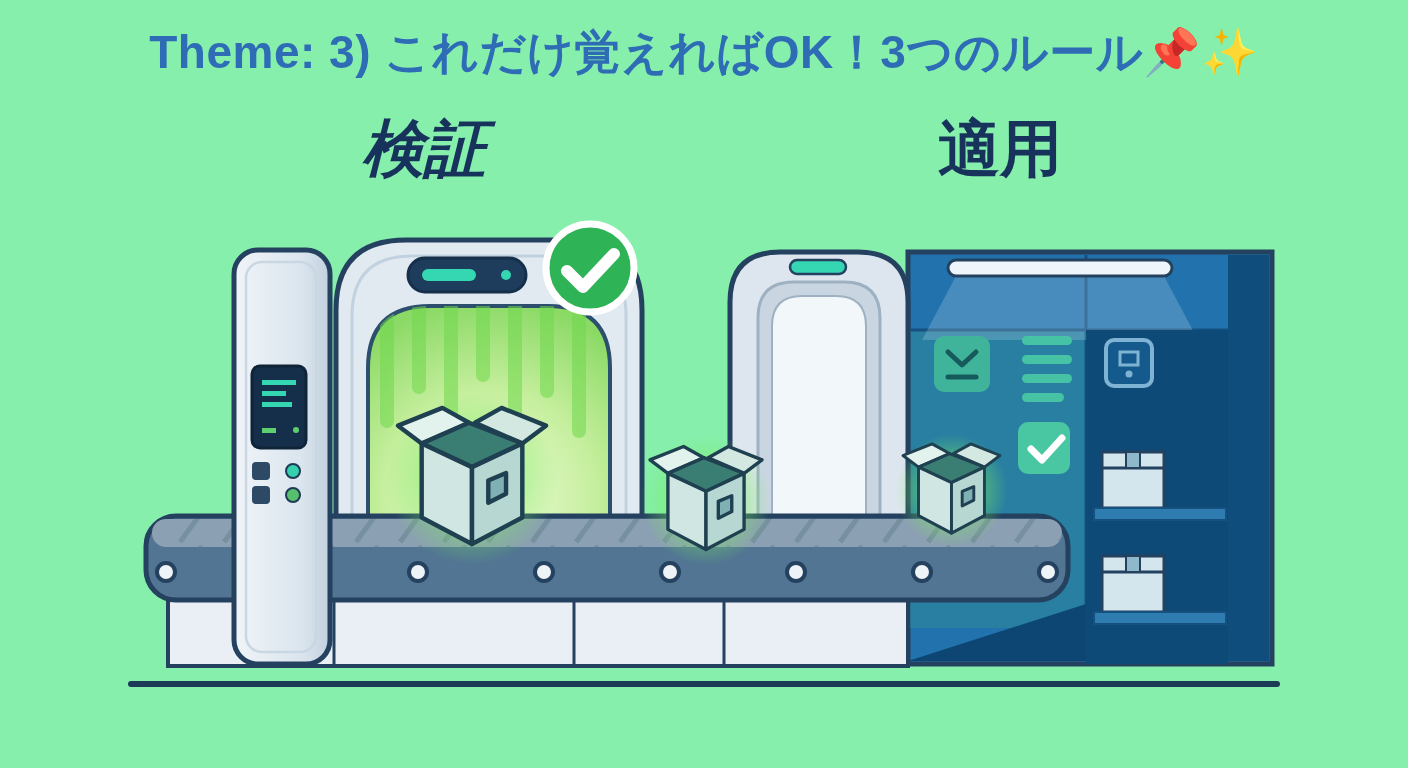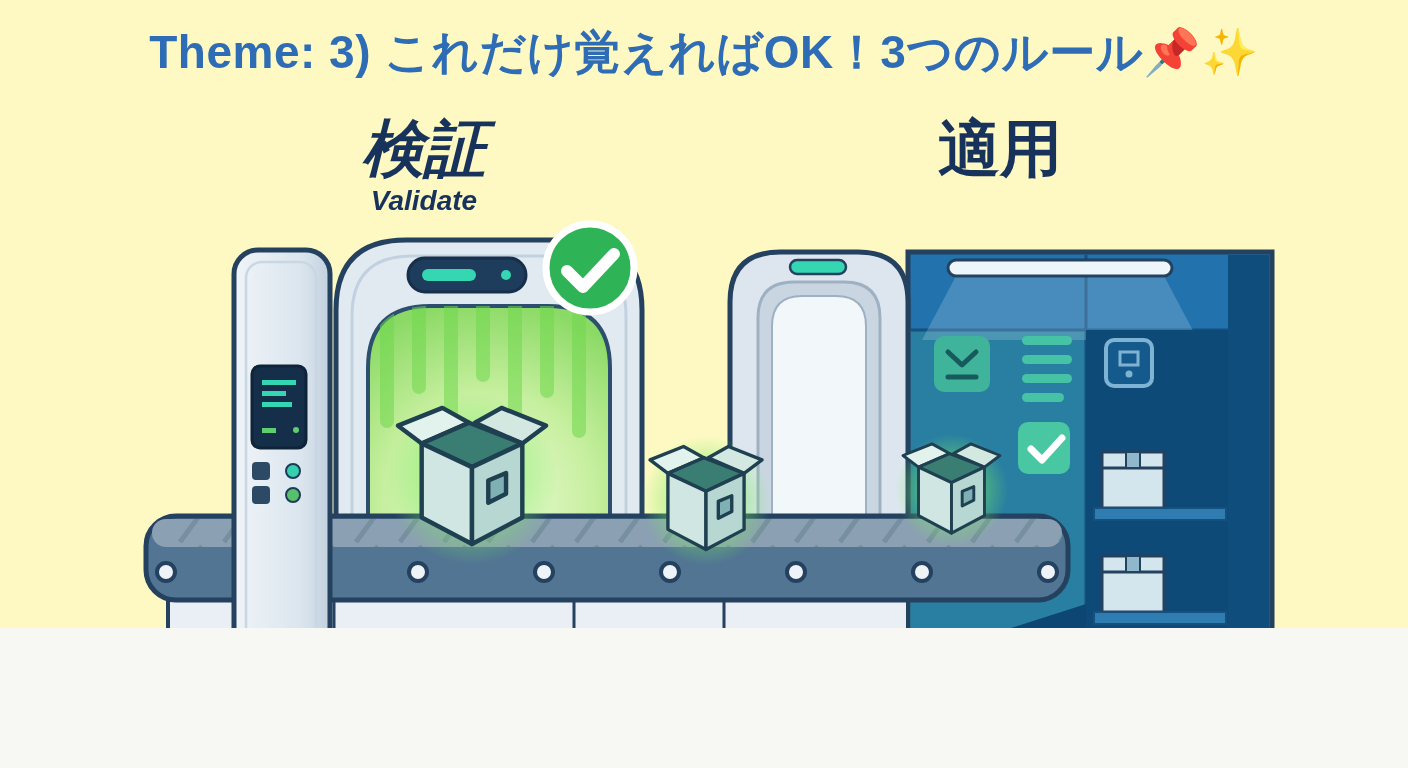--- a/index.html
+++ b/index.html
@@ -2,22 +2,22 @@
 <html><head>
 <meta charset="utf-8">
 <style>
   html,body{margin:0;padding:0;}
   body{
     font-family:"Liberation Sans","DejaVu Sans",sans-serif;
     background:#f7f7f4;
   }
   .stage-canvas{
     position:relative;
-    width:1408px;height:628px;
-    background:#fef9c3;
+    width:1408px;height:768px;
+    background:#86efac;
     overflow:hidden;
   }
   .illustration{
     position:absolute;inset:0;z-index:1;
   }
   .page-title{
     position:absolute;left:0;right:0;top:22px;z-index:2;
     text-align:center;
     font-size:46px;font-weight:bold;
     color:#2e6db6;
@@ -40,21 +40,20 @@
 </style>
 </head>
 <body>
 
 <div class="stage-canvas">
 
   <div class="page-title">Theme: 3) これだけ覚えればOK！3つのルール📌✨</div>
 
   <div class="stage-label validate">
     <div class="ja">検証</div>
-    <div class="en">Validate</div>
   </div>
 
   <div class="stage-label apply">
     <div class="ja">適用</div>
   </div>
 
   <svg class="illustration" width="1408" height="768" viewBox="0 0 1408 768">
     <defs>
       <radialGradient id="archGrad" cx="0.5" cy="0.78" r="0.8">
         <stop offset="0" stop-color="#f0fcdd"></stop>

